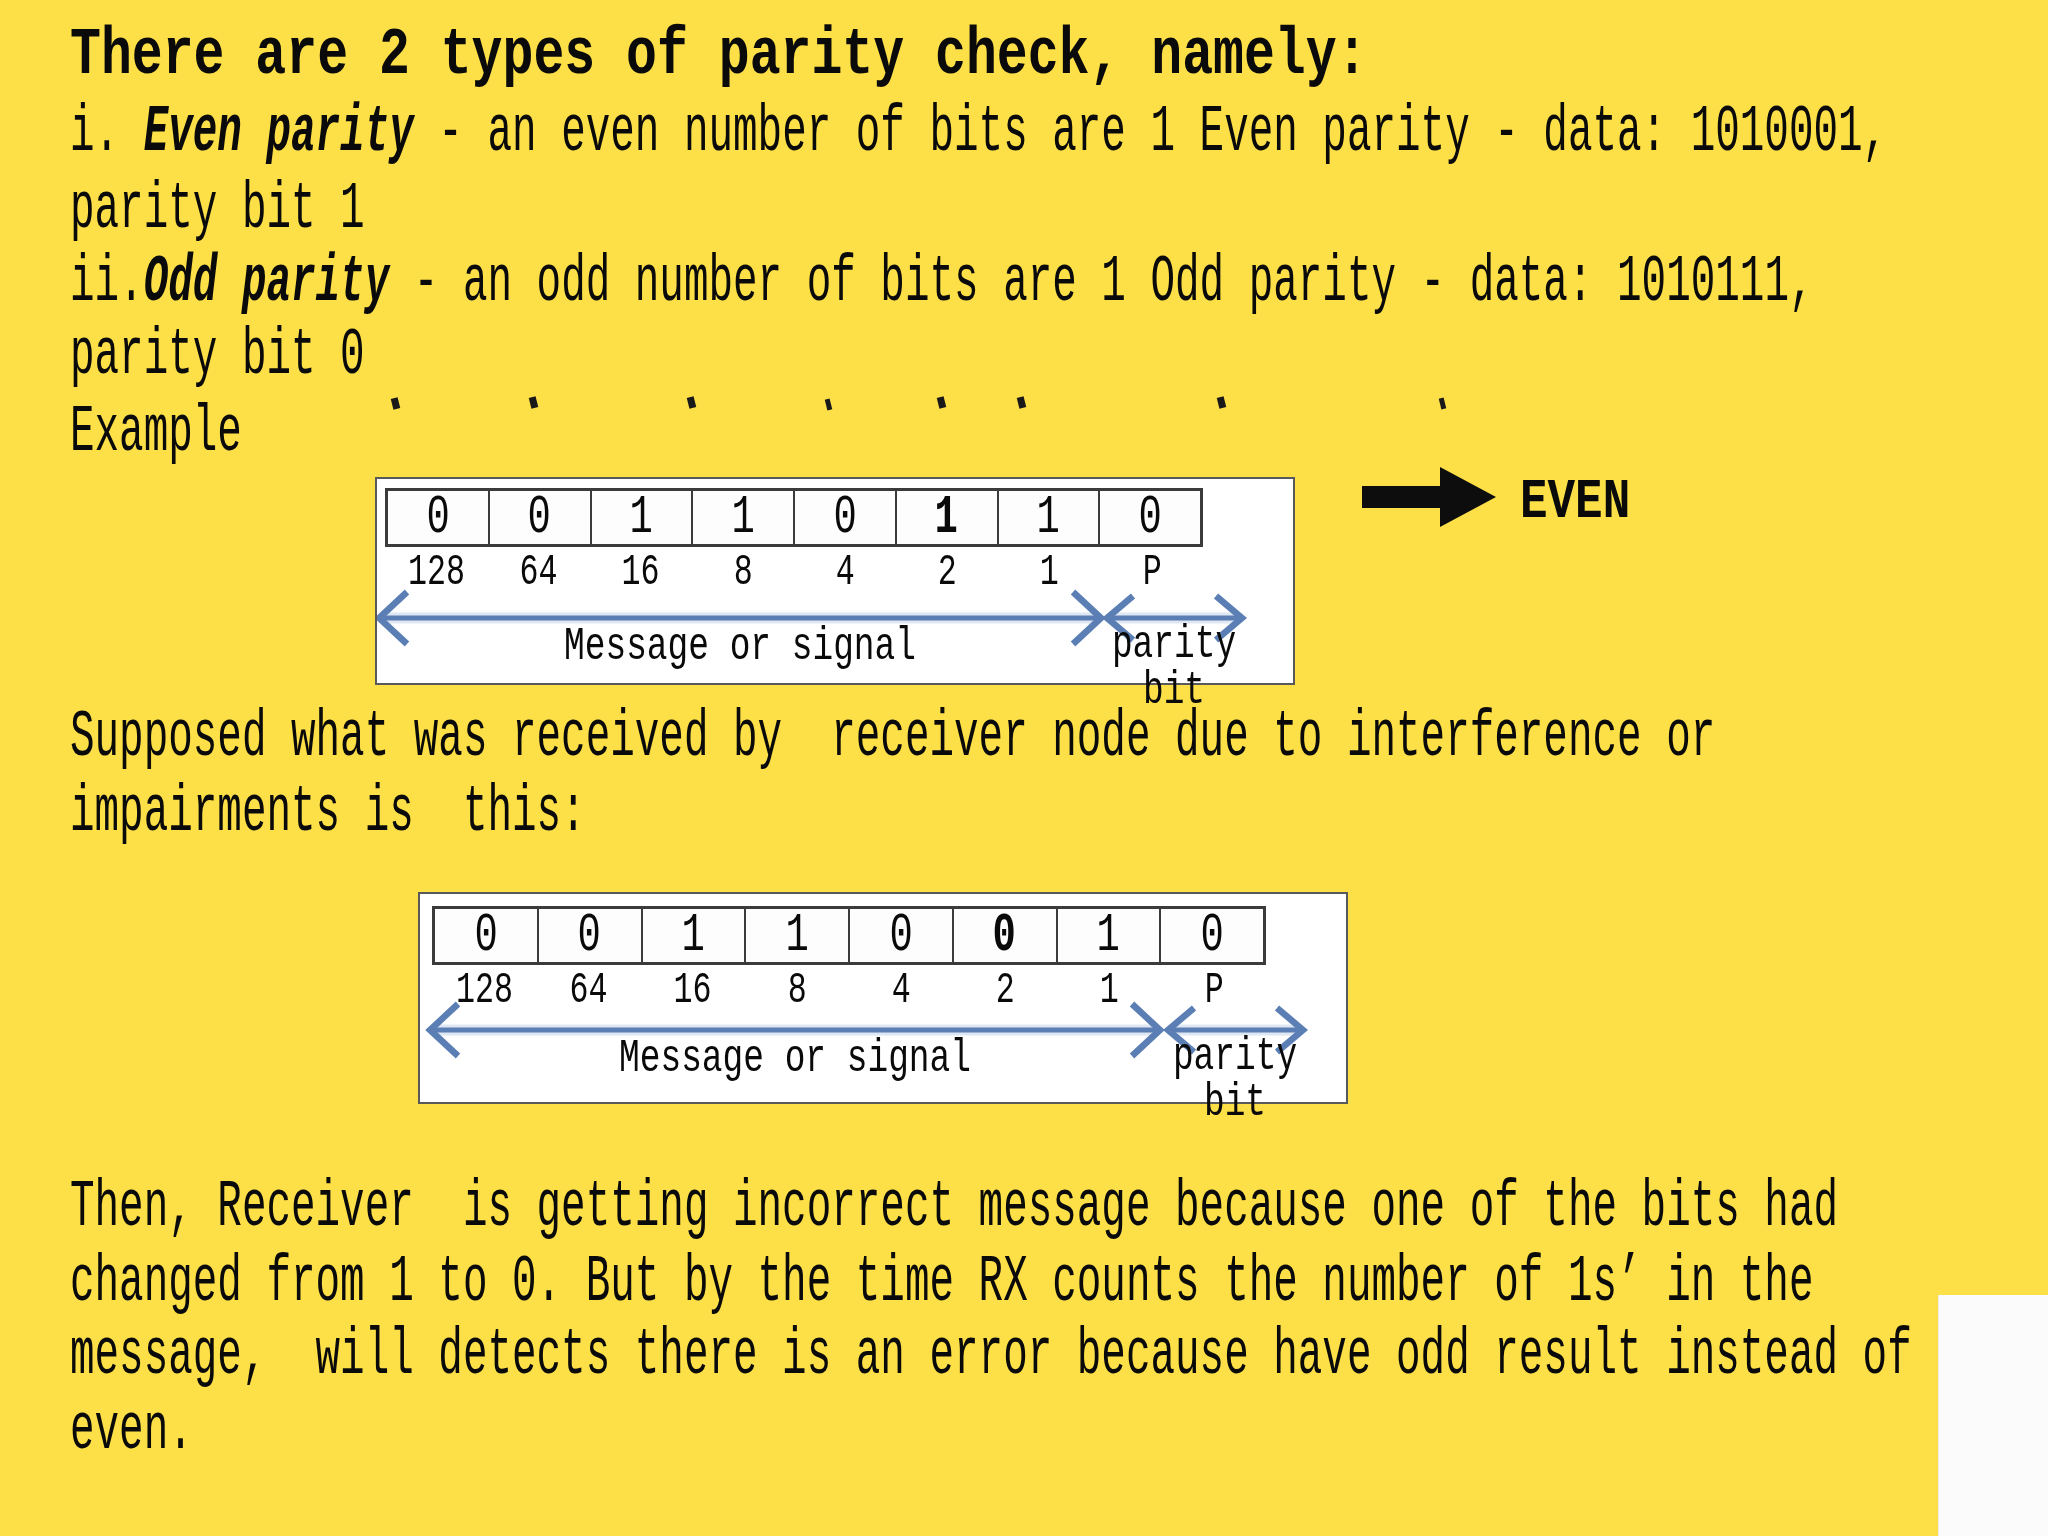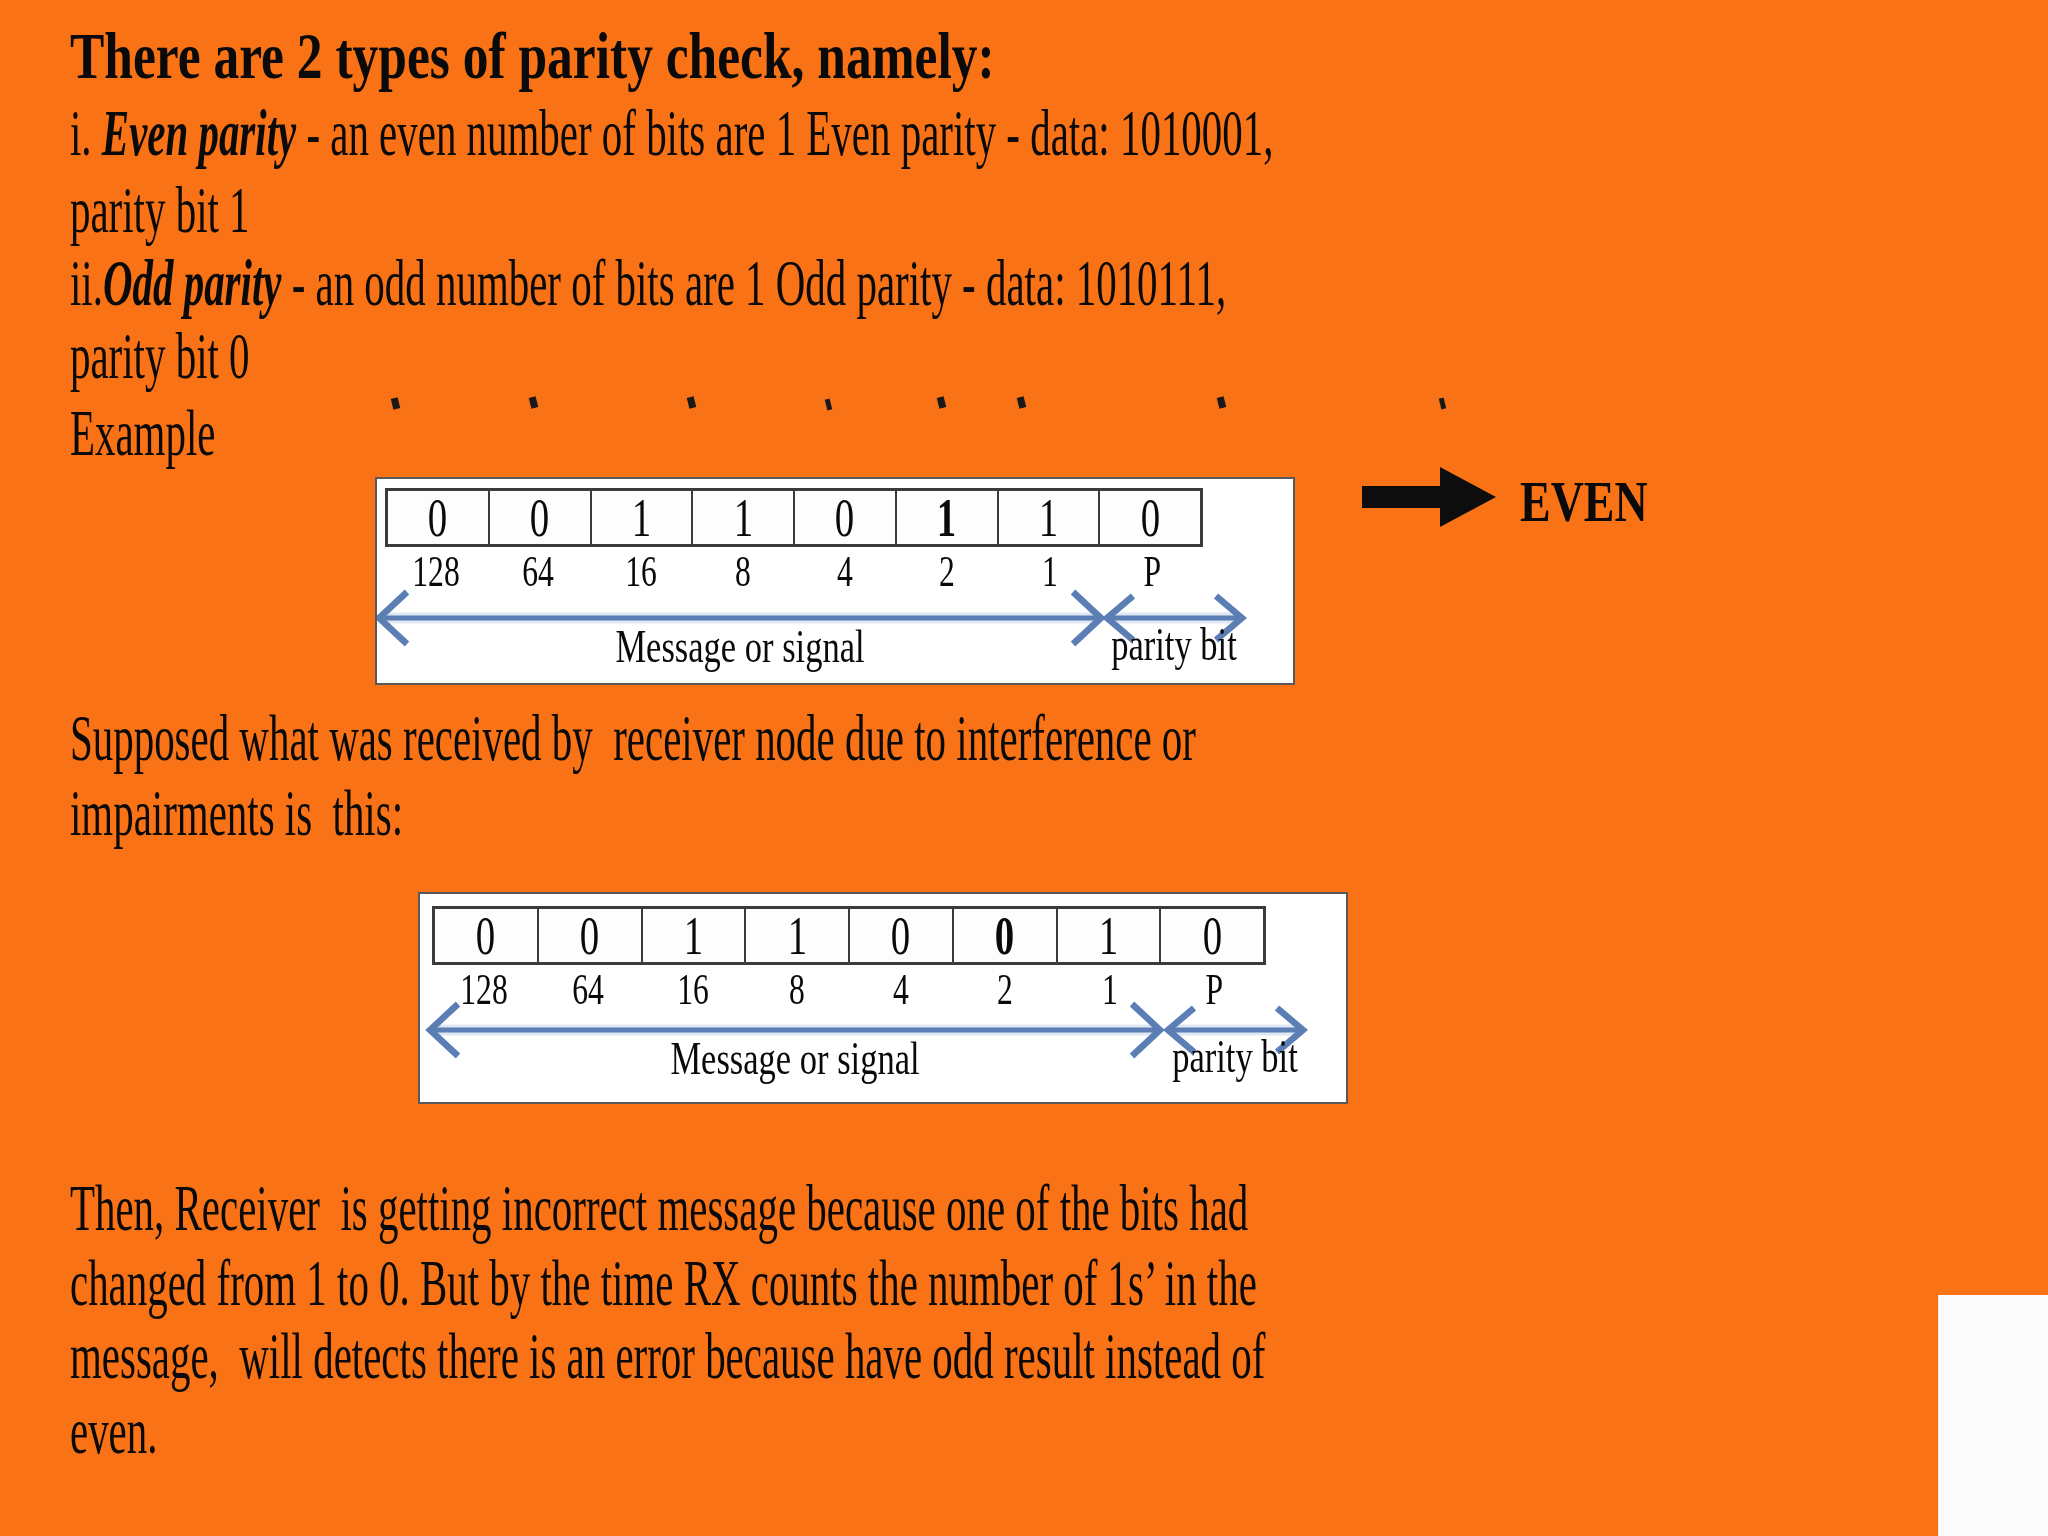--- a/index.html
+++ b/index.html
@@ -1,17 +1,17 @@
 <!DOCTYPE html>
 <html><head>
 <meta charset="utf-8">
 <style>
   html,body{margin:0;padding:0;background:#ffffff;}
-  #page{position:relative;width:2048px;height:1536px;background:#f97316;overflow:hidden;
-        font-family:Liberation Serif, serif;color:#0a0a0a;}
+  #page{position:relative;width:2048px;height:1536px;background:#fde047;overflow:hidden;
+        font-family:Liberation Mono, monospace;color:#0a0a0a;}
 
   
   .tl{position:absolute;left:70px;font-size:66px;line-height:1.1;white-space:pre;
       transform:scaleX(0.62);transform-origin:0 0;color:#0a0a0a;}
   .tl.head{font-weight:bold;transform:scaleX(0.78);}
   .bi{font-weight:bold;font-style:italic;}
 
   
   .mark{position:absolute;width:7px;height:11px;background:#191919;transform:rotate(-14deg);}
 

